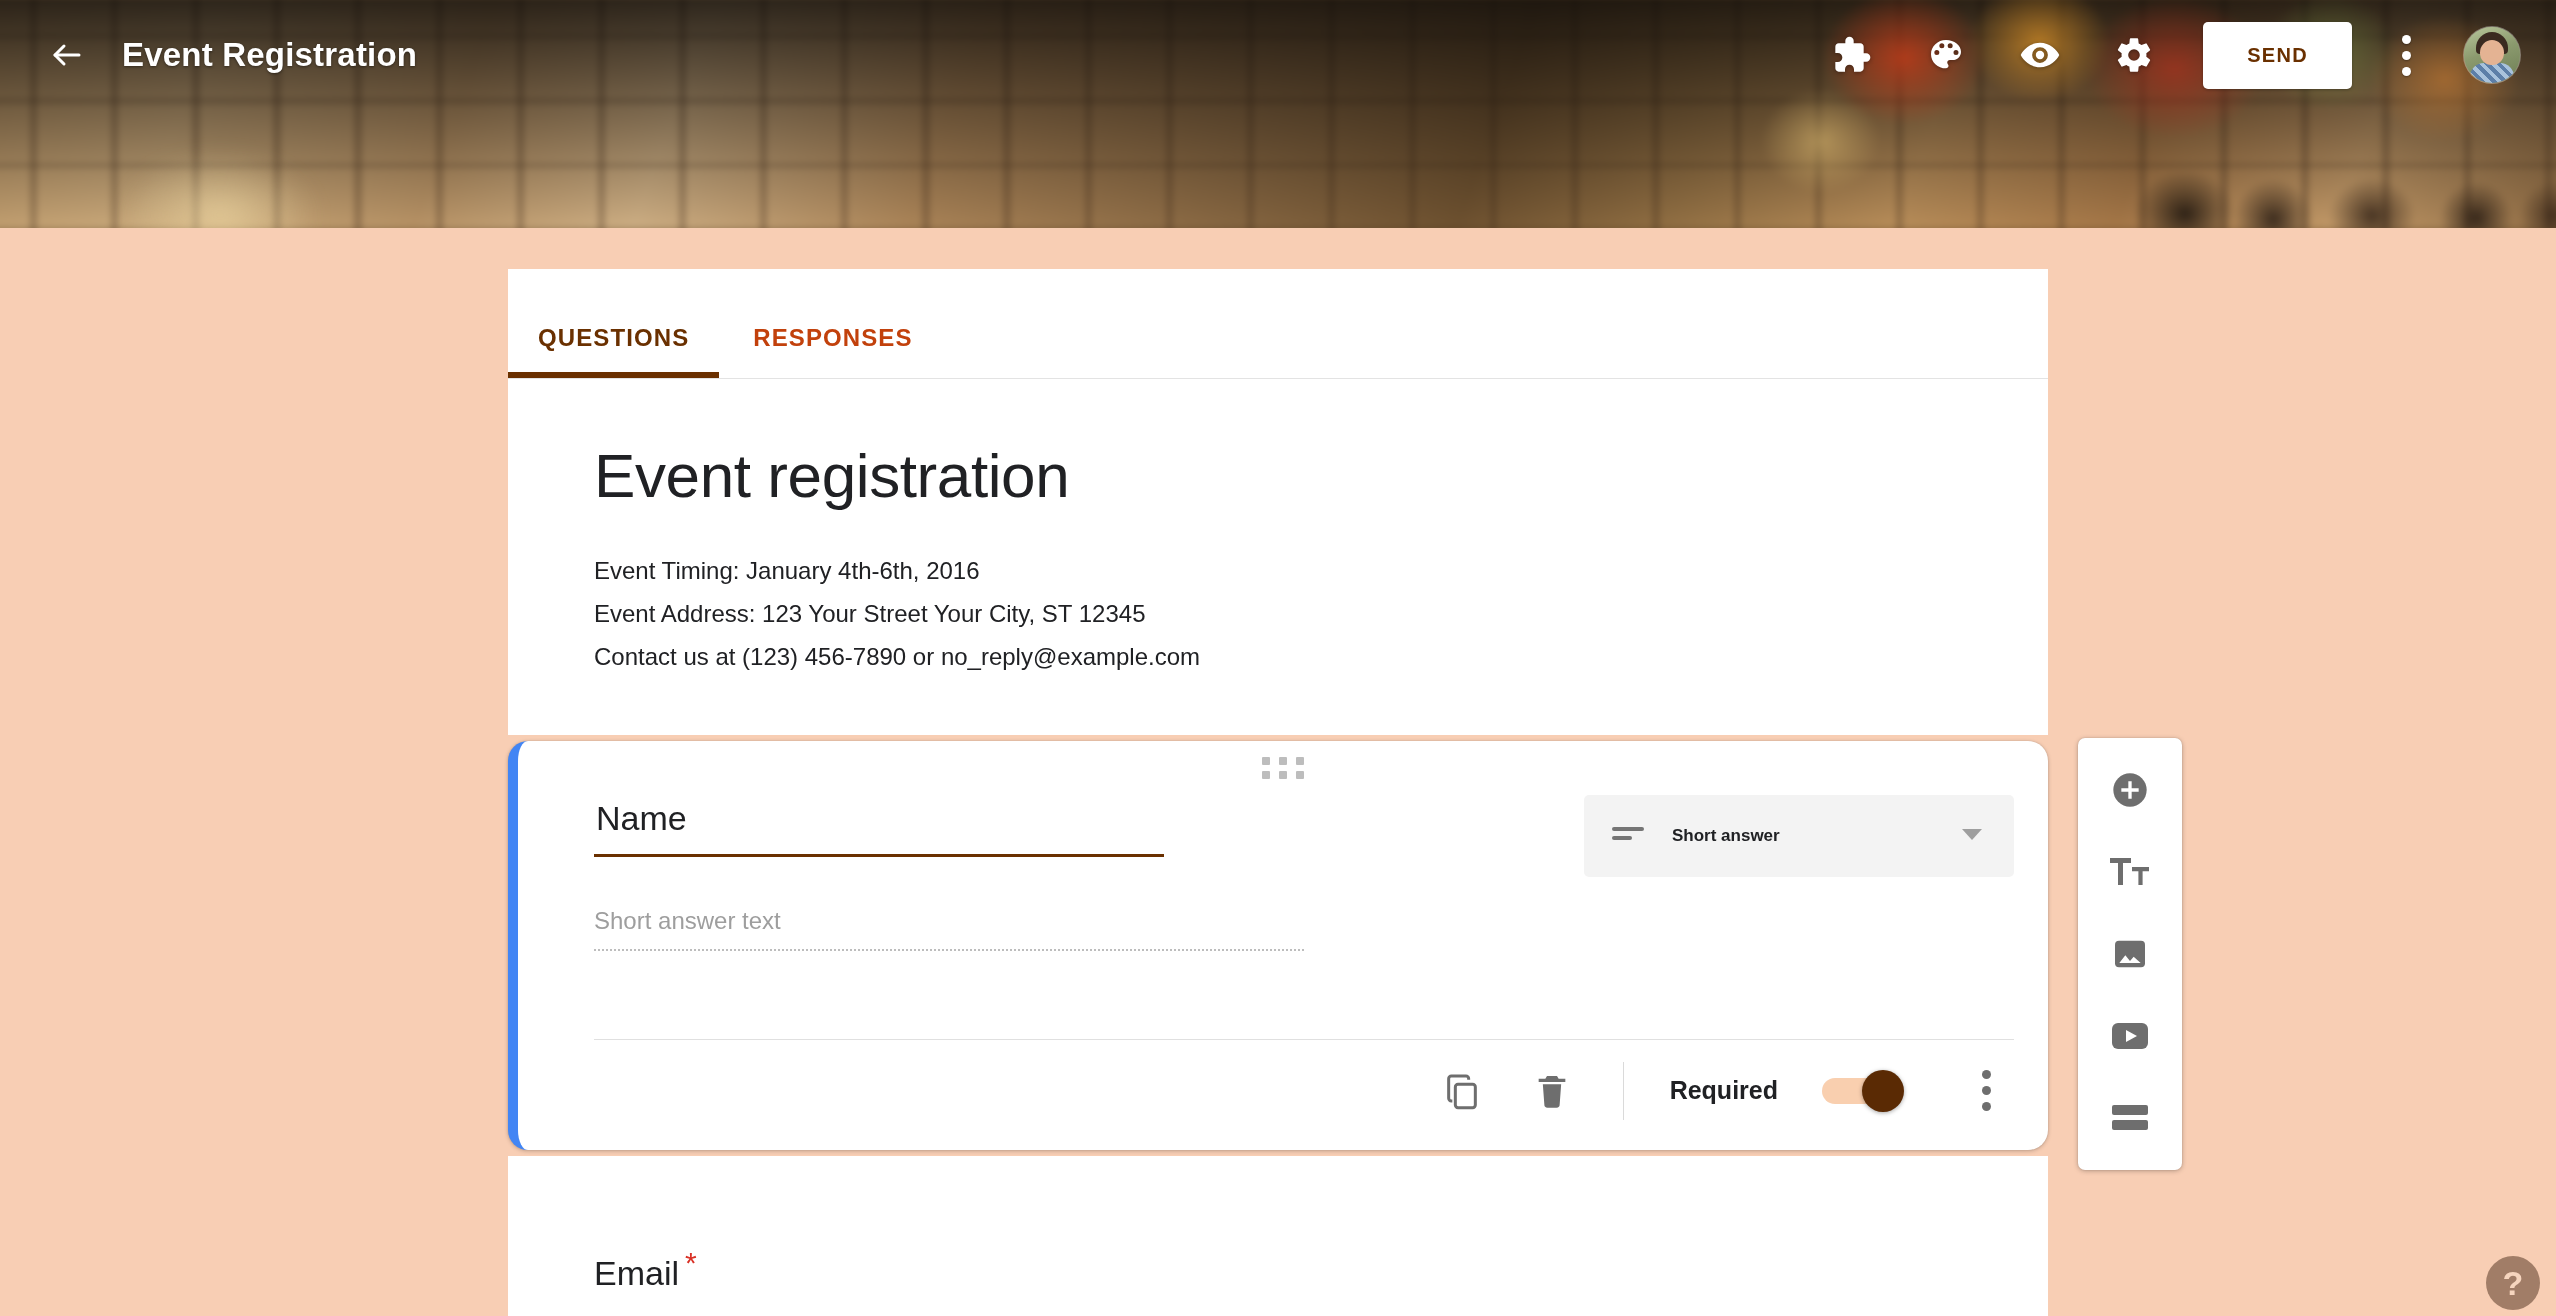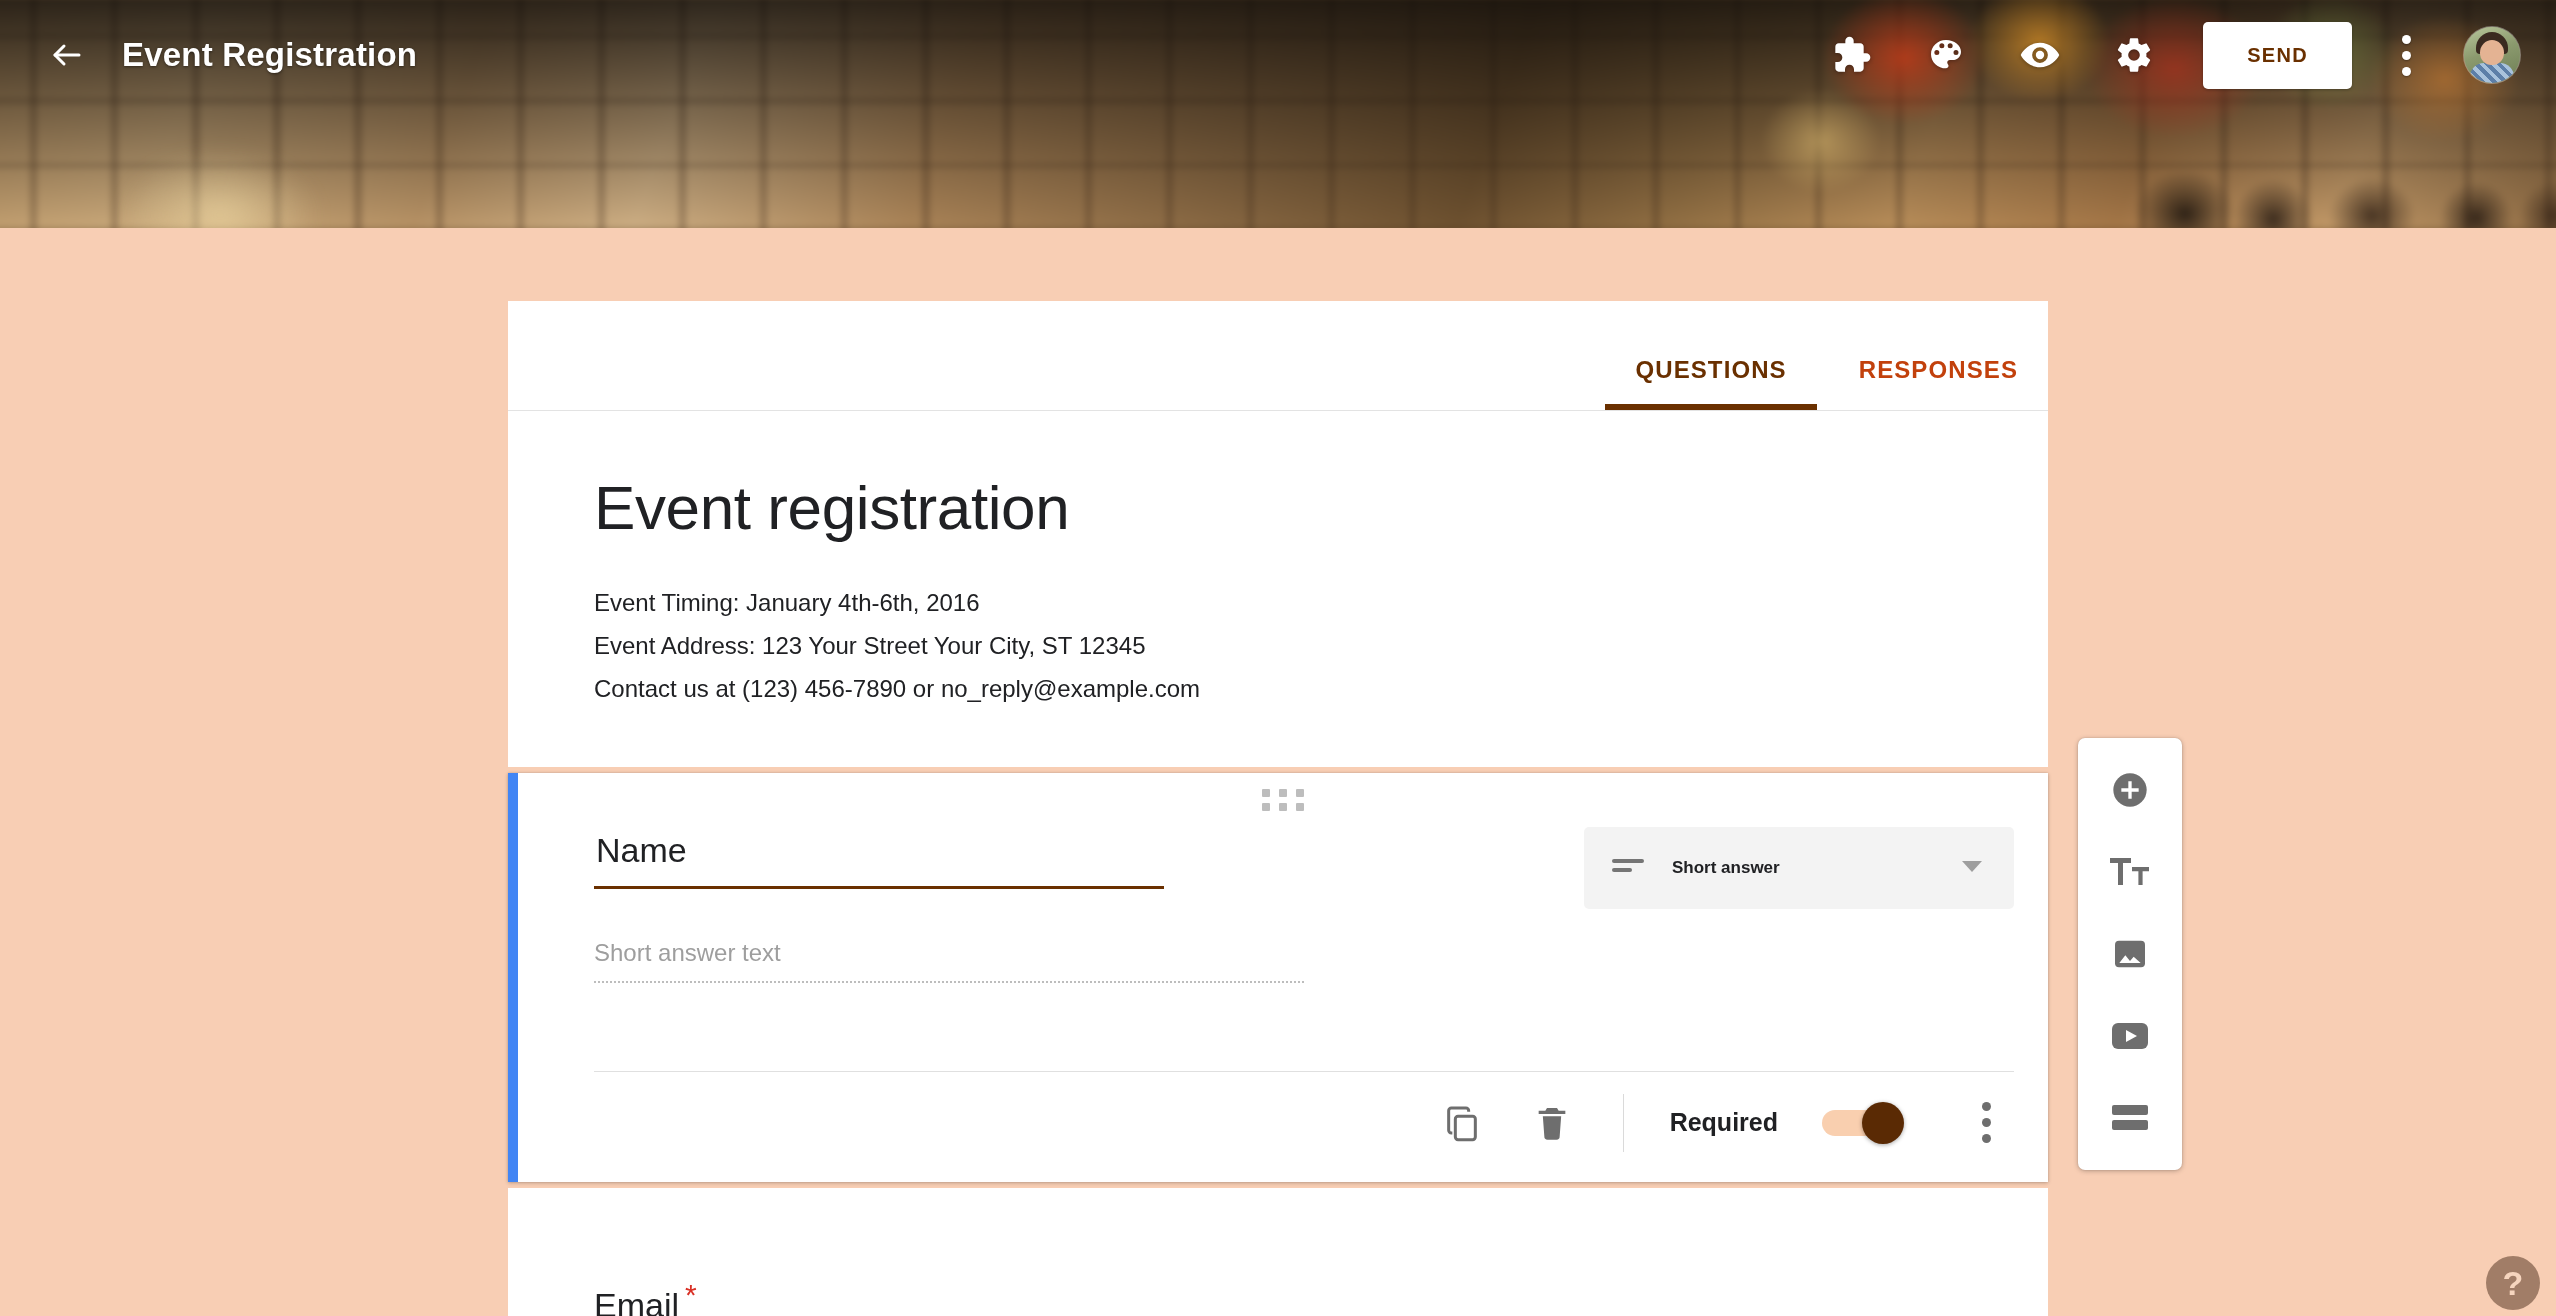--- a/index.html
+++ b/index.html
@@ -185,24 +185,23 @@
     width: 1540px;
     z-index: 10;
   }
 
   
   .tabs-card {
     background: #ffffff;
     height: 110px;
     display: flex;
     align-items: flex-end;
-    justify-content: flex-end;
-    gap: 12px;
+    justify-content: flex-start;
+    gap: 4px;
     border-bottom: 1px solid #e3e3e3;
-    margin-top: 32px;
   }
   .tab {
     position: relative;
     padding: 0 30px 26px 30px;
     font-size: 24px;
     font-weight: bold;
     letter-spacing: 1.1px;
     color: #c2410c;
     cursor: pointer;
     background: none; border: none;
@@ -238,20 +237,21 @@
   }
 
   
   .qcard {
     position: relative;
     background: #ffffff;
     margin-top: 6px;
     border-left: 10px solid #4285F4;
     box-shadow: 0 1px 4px rgba(0,0,0,0.22), 0 0 2px rgba(0,0,0,0.12);
     padding: 0 0 0 0;
+    border-radius: 20px;
   }
   .drag-handle {
     position: absolute;
     top: 16px; left: 0; right: 0;
     display: flex; justify-content: center;
     cursor: grab;
   }
   .drag-dots {
     display: grid;
     grid-template-columns: repeat(3, 8px);

